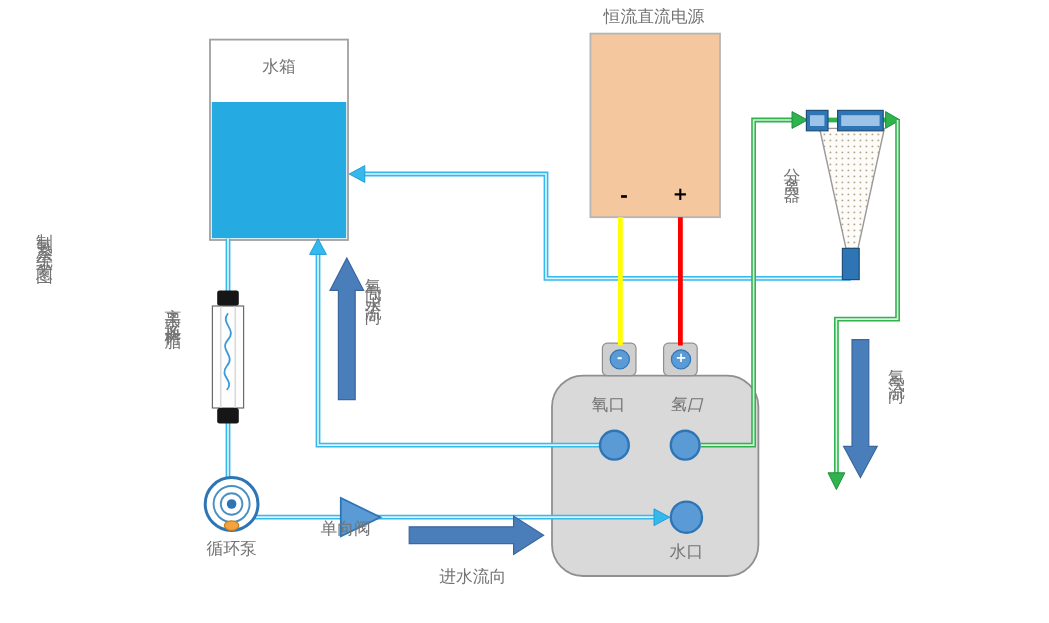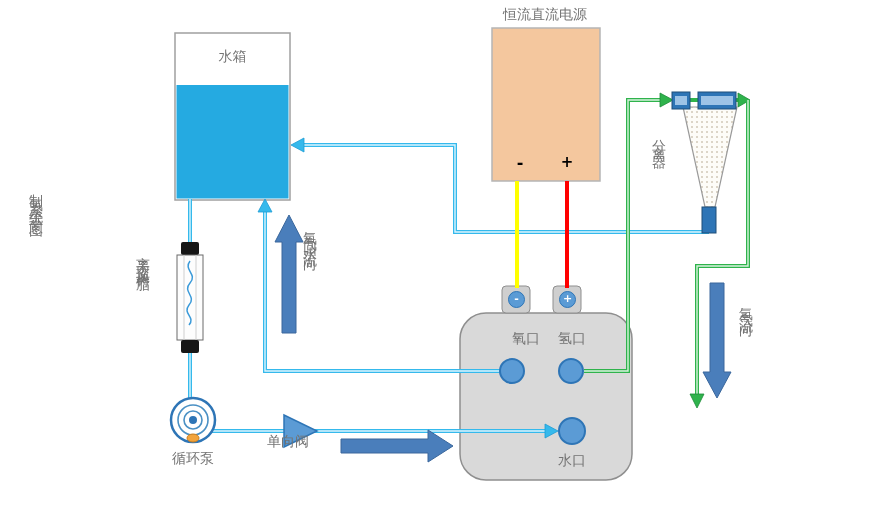--- a/index.html
+++ b/index.html
@@ -128,36 +128,37 @@
   <div class="lbl vtext" style="left:27px;top:183px;">制氢系统示意图</div>
 
   <div class="lbl center" style="left:175px;top:48px;width:115px;text-align:center;">水箱</div>
 
   <div class="lbl vtext" style="left:134px;top:246px;letter-spacing:4px;">离子交换树脂</div>
 
   <div class="lbl center" style="left:158px;top:450px;width:70px;text-align:center;">循环泵</div>
 
   <div class="lbl center" style="left:256px;top:433px;width:64px;">单向阀</div>
 
+  <div class="lbl center" style="left:342px;top:473px;width:104px;">进水流向</div>
 
   <div class="lbl vtext" style="left:301px;top:221px;">氧气回水流向</div>
 
   <div class="lbl vtext" style="left:737px;top:297px;">氢气流向</div>
 
   <div class="lbl vtext" style="left:650px;top:128px;letter-spacing:8px;">分离器</div>
 
   <div class="lbl center" style="left:480px;top:6px;width:130px;">恒流直流电源</div>
 
   <div class="sign" style="left:511px;top:153px;width:18px;">-</div>
   <div class="sign" style="left:558px;top:153px;width:18px;font-size:15px;">+</div>
 
   <div class="term-circle" style="left:508px;top:291px;">-</div>
   <div class="term-circle" style="left:559px;top:291px;">+</div>
 
-  <div class="lbl center" style="left:506px;top:330px;width:40px;">氧口</div>
-  <div class="lbl center" style="left:552px;top:330px;width:40px;">氢口</div>
+  <div class="lbl center" style="left:487px;top:330px;width:40px;">氧口</div>
+  <div class="lbl center" style="left:552px;top:330px;width:40px;font-style:italic;">氢口</div>
   <div class="lbl center" style="left:552px;top:452px;width:40px;">水口</div>
 
   <div class="port-circle" style="left:499px;top:358px;width:26px;height:26px;"></div>
   <div class="port-circle" style="left:558px;top:358px;width:26px;height:26px;"></div>
   <div class="port-circle" style="left:558px;top:417px;width:28px;height:28px;"></div>
 
 </div>
 
 </body></html>

